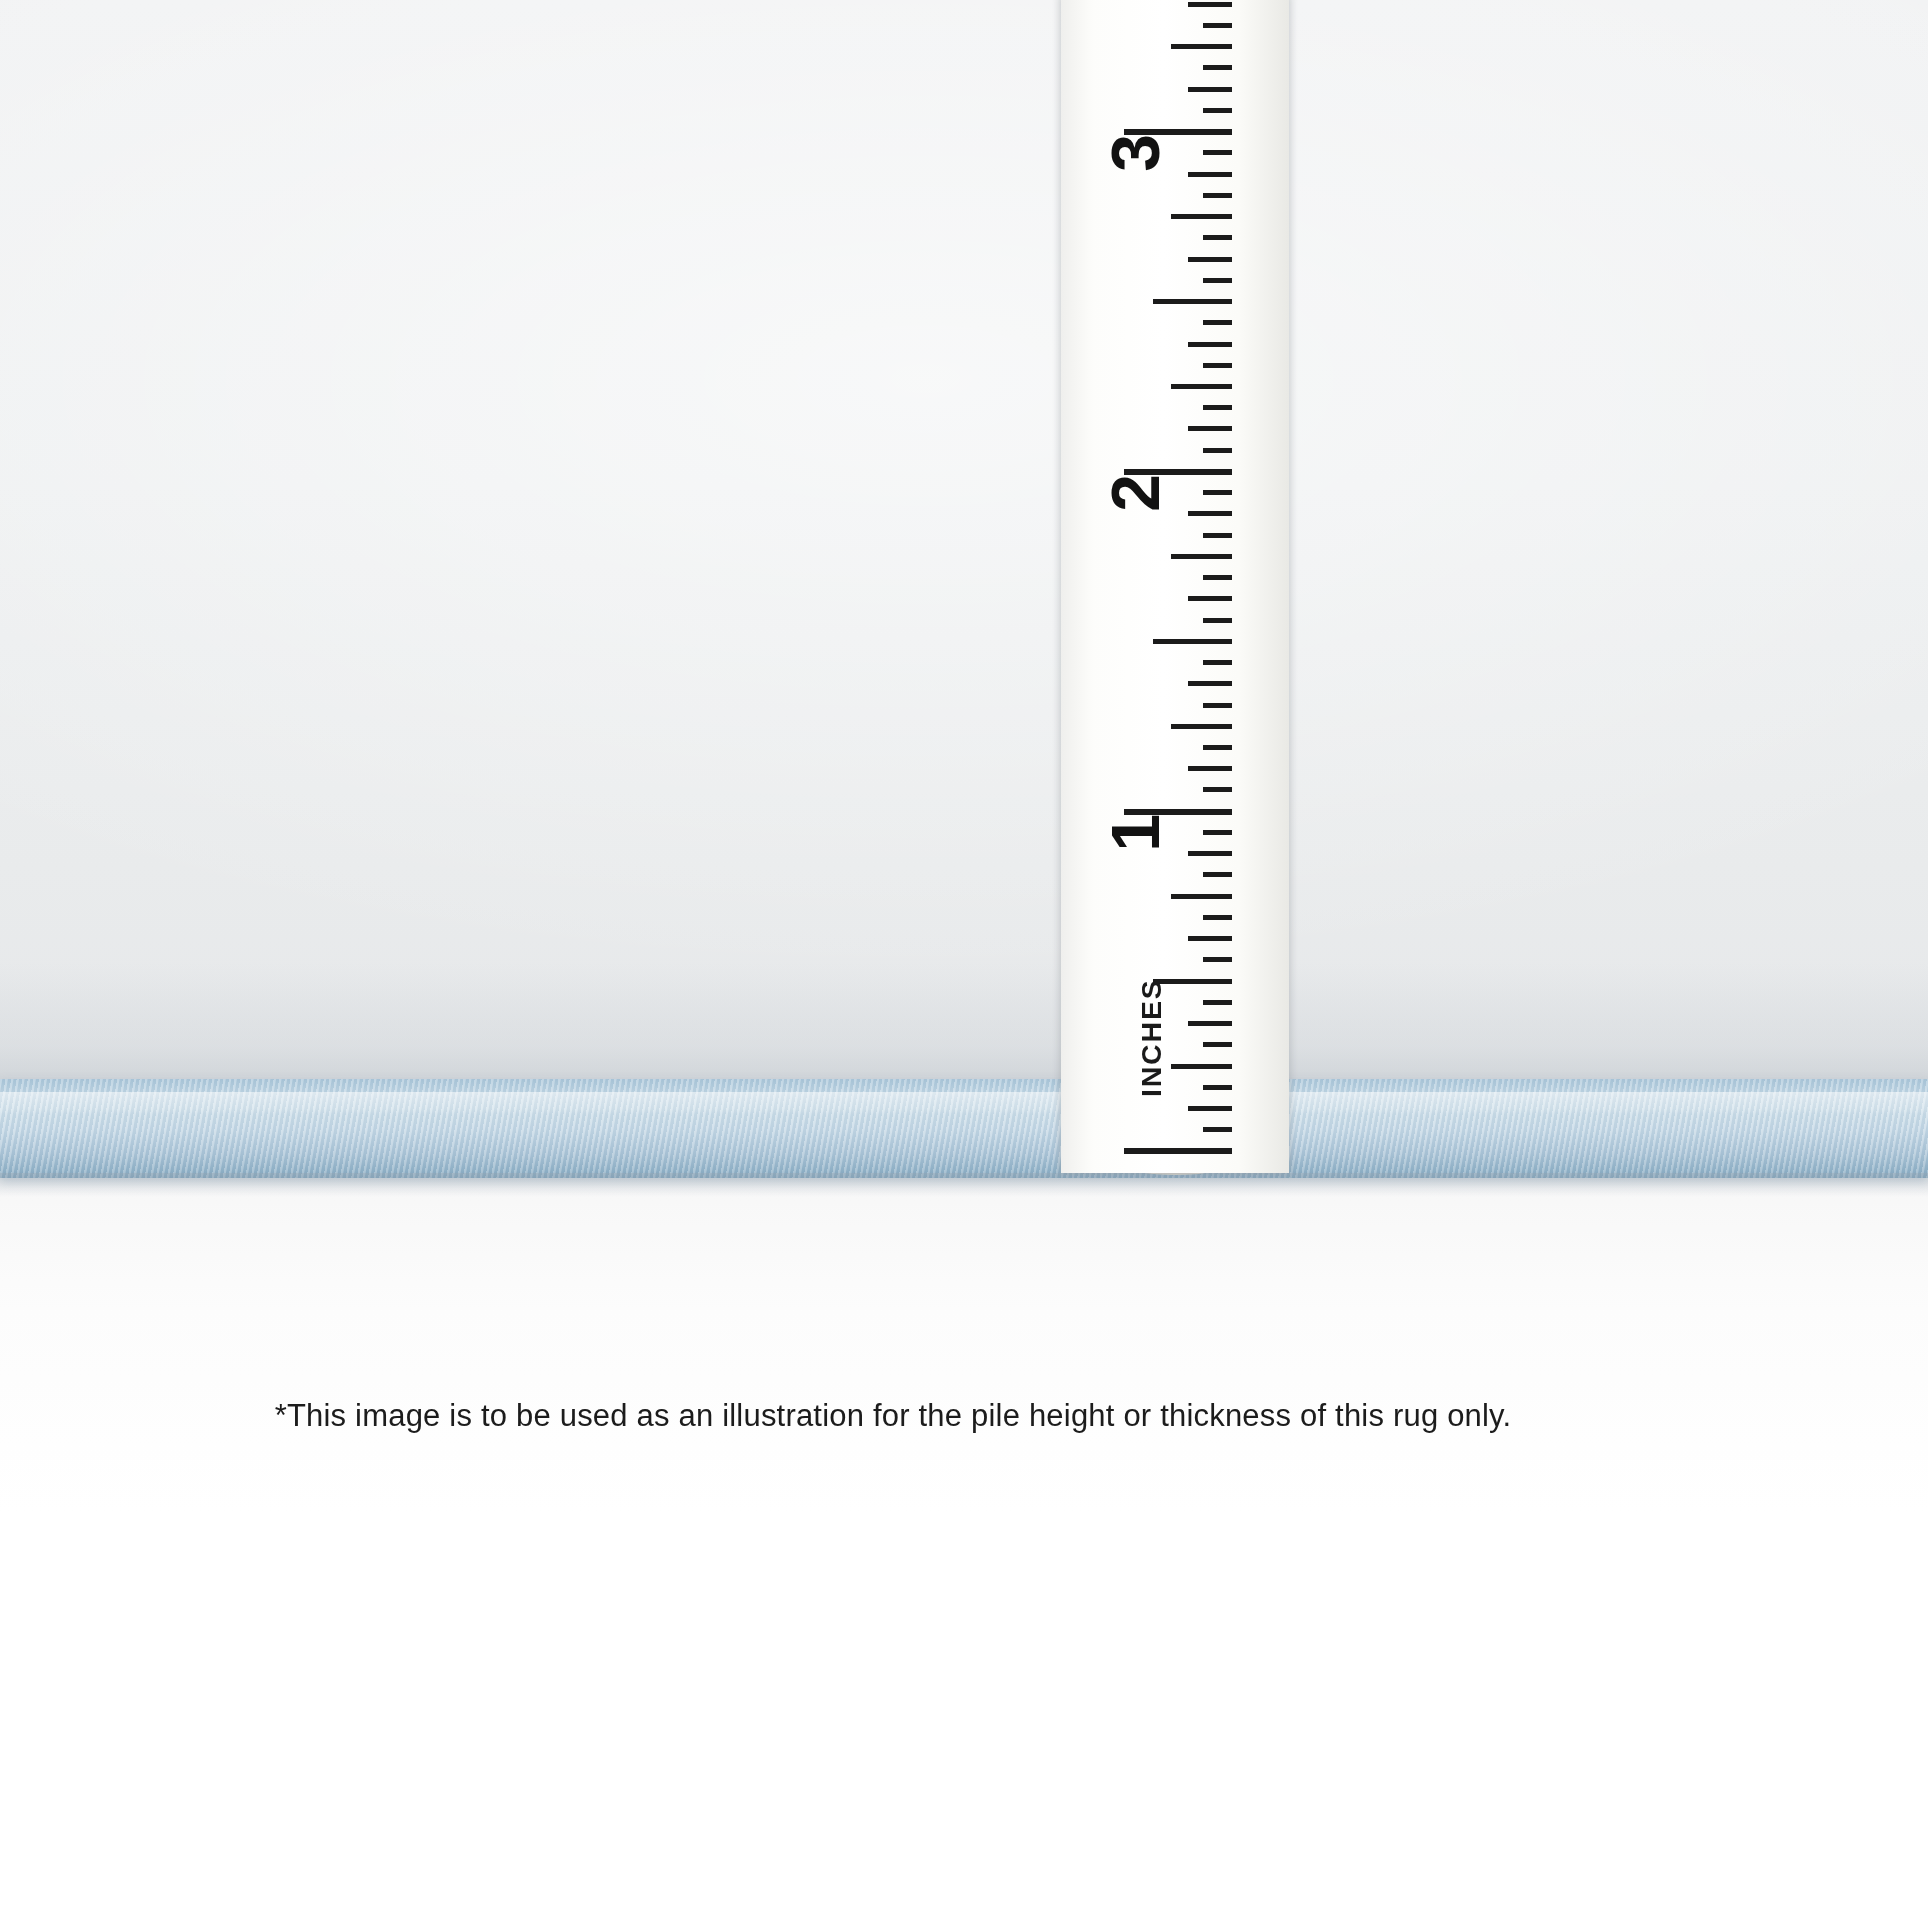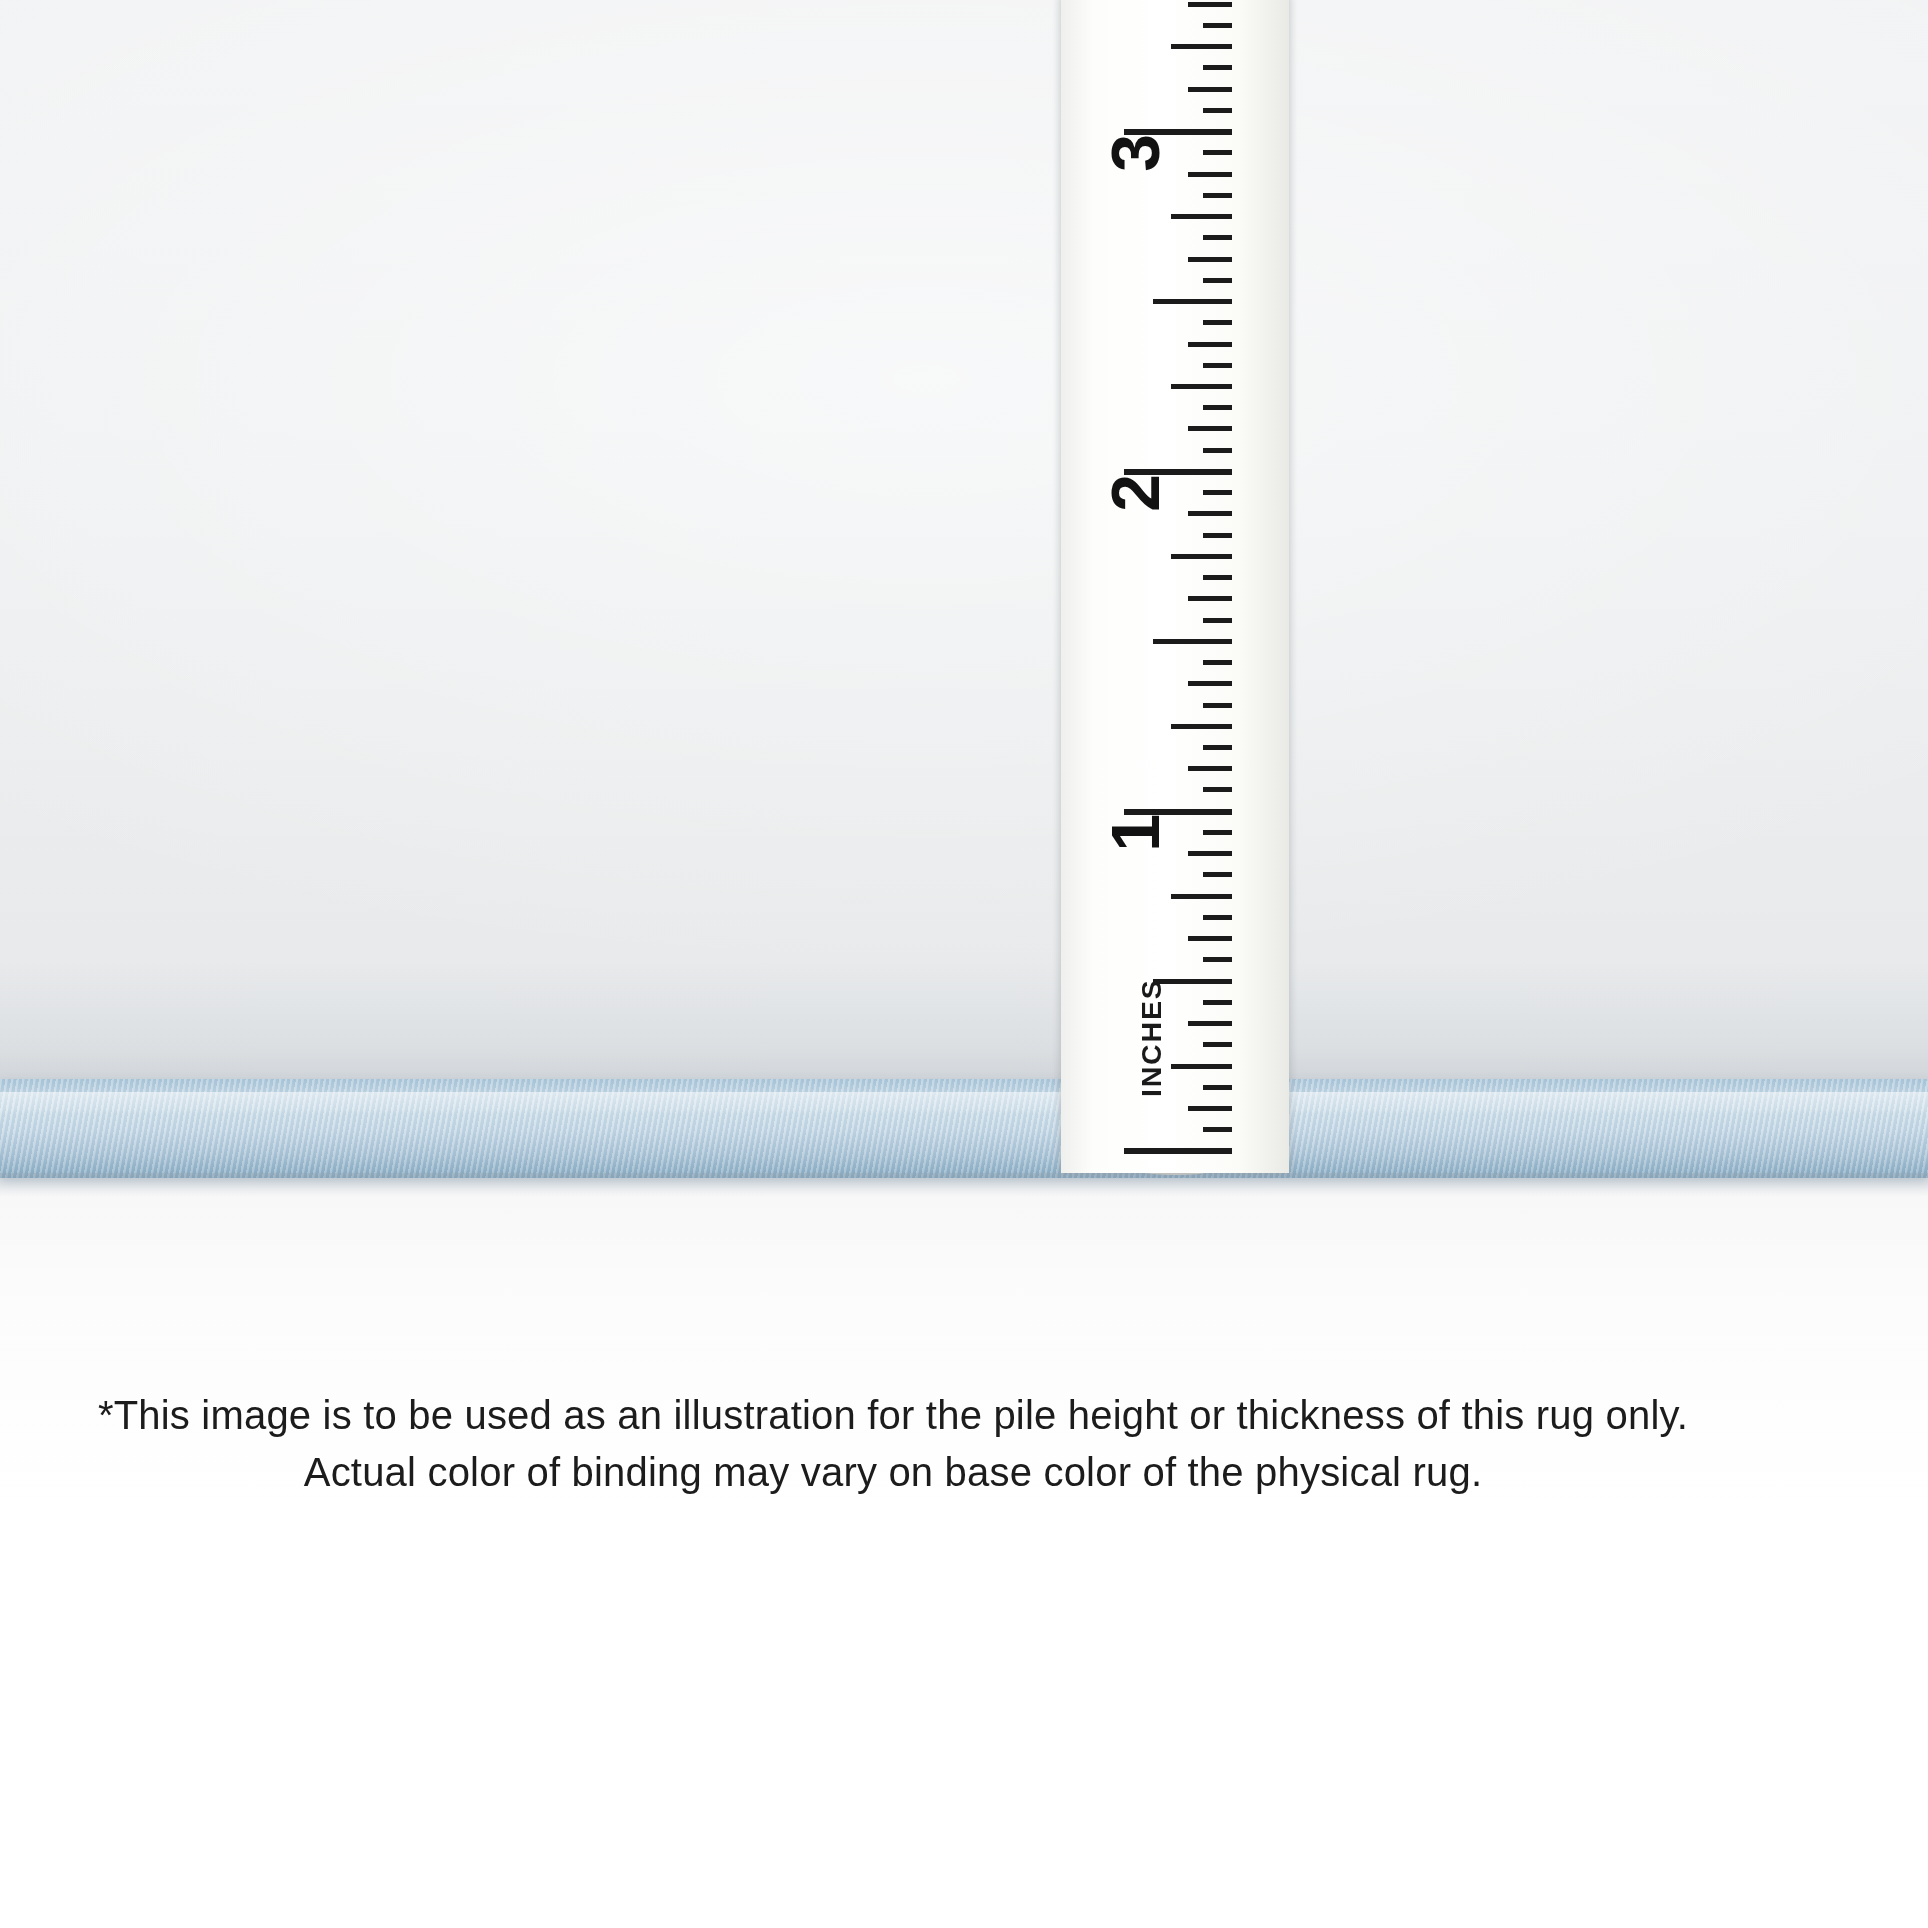--- a/index.html
+++ b/index.html
@@ -174,21 +174,21 @@
 
   
   .caption {
     position: absolute;
     left: 0;
     top: 1387px;
     width: 1786px;
     text-align: center;
     color: #1c1c1c;
     font-family: "Liberation Sans", sans-serif;
-    font-size: 40px;
+    font-size: 31px;
     line-height: 57px;
     letter-spacing: 0.2px;
   }
   .caption-line { display: block; }
 </style>
 </head>
 <body>
 
 <div class="scene">
 
@@ -268,17 +268,16 @@
     <div id="numbers">
         <div class="num" style="top: 779px;">1</div>
         <div class="num" style="top: 439px;">2</div>
         <div class="num" style="top: 99px;">3</div>
       </div>
     <div class="inches-label">INCHES</div>
   </div>
 
   <div class="caption">
     <span class="caption-line">*This image is to be used as an illustration for the pile height or thickness of this rug only.</span>
-    <span class="caption-line">Actual color of binding may vary on base color of the physical rug.</span>
   </div>
 
 </div>
 
 
 </body></html>

